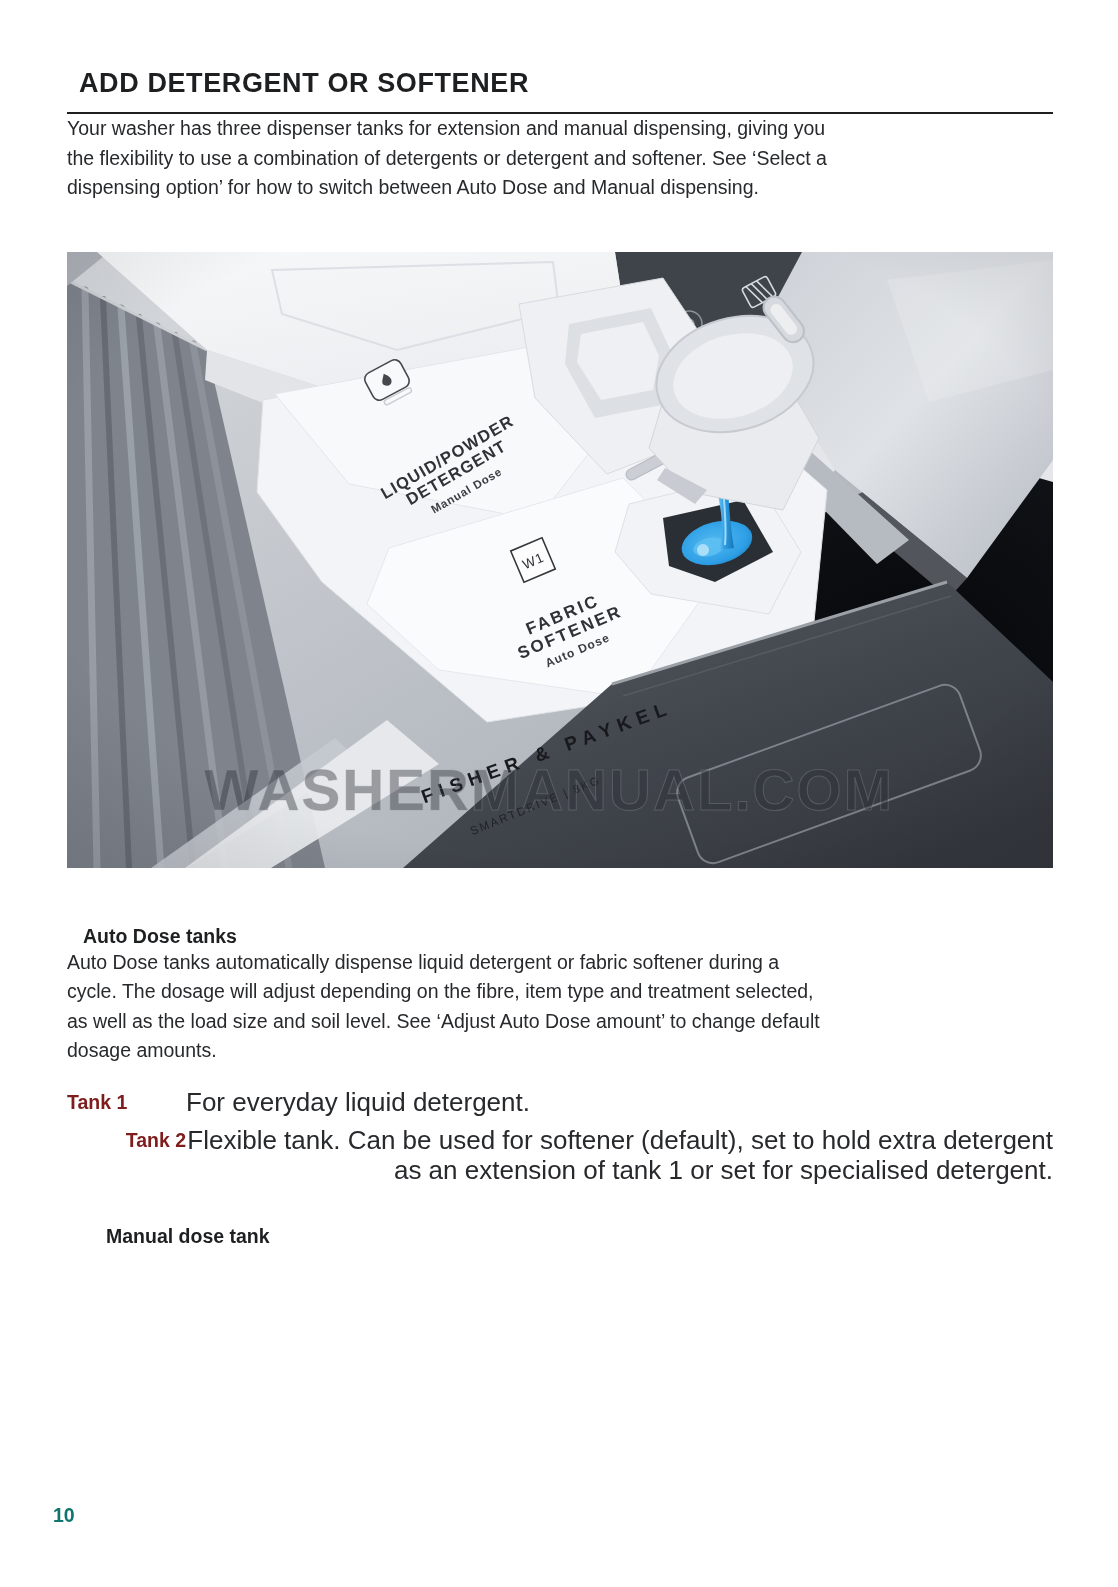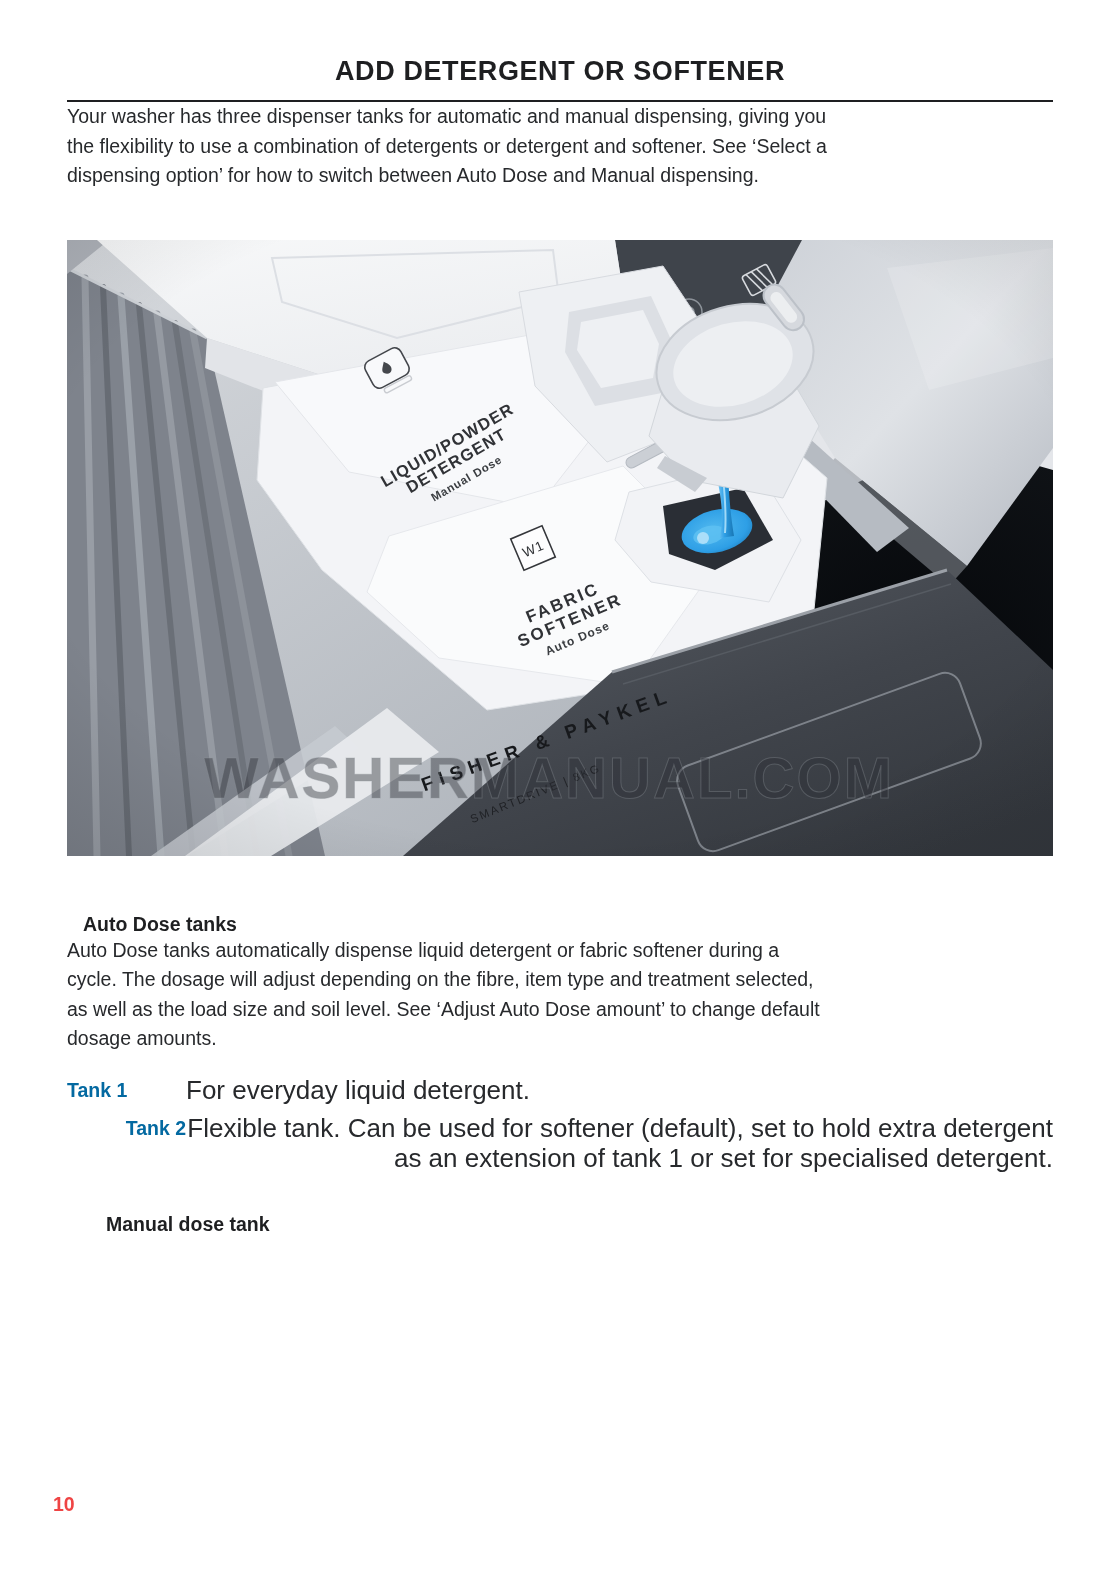--- a/index.html
+++ b/index.html
@@ -8,21 +8,21 @@
     width:1118px; height:1587px;
     background:#ffffff;
     font-family:"Liberation Sans", sans-serif;
     color:#27292c;
     overflow:hidden;
     box-sizing:border-box;
   }
   .content { position:absolute; left:67px; top:0; width:986px; }
   .doc-header { padding-top:56px; }
   .doc-title {
-    margin:0; text-align:center;
+    margin:12px; 
     font-size:27px; font-weight:700; letter-spacing:0.6px;
     color:#1e1f21;
   }
   .title-rule { border:none; border-top:2px solid #1e1f21; margin:13px 0 0 0; height:0; }
   p.body-text {
     margin:0; font-size:19.5px; line-height:29.5px;
     white-space:pre-line; color:#27292c;
   }
   .intro { margin-top:19px; }
   .figure-wrap { margin-top:49px; width:854px; height:616px; }
@@ -30,50 +30,50 @@
   .section-heading {
     margin:0; font-size:19.5px; font-weight:700; color:#1e1f21;
   }
   .h-auto { margin-top:57px;margin-left:16px; }
   .h-manual { margin-top:40px;margin-left:39px; }
   .section-body { margin-top:10px; }
   .tank-list { margin-top:22px; }
   .tank-row { display:flex; align-items:flex-start; }
   .tank-row + .tank-row { margin-top:9px;text-align:right; }
   .tank-label {
-    flex:0 0 119px; font-weight:700; font-size:19.5px; line-height:29.5px; color:#0369a1;
+    flex:0 0 119px; font-weight:700; font-size:19.5px; line-height:29.5px; color:#7f1d1d;
   }
   .tank-desc {
     flex:1 1 auto; font-size:26px; line-height:29.5px; white-space:pre-line;
   }
   .refill { margin-top:25px; }
   .display-code {
     font-family:"DejaVu Sans Mono", monospace;
     font-size:17.5px; letter-spacing:1.5px; margin:0 7px 0 6px;
     color:#27292c;
   }
   .page-number {
-    position:absolute; left:53px; bottom:71px;
-    font-size:19.5px; font-weight:700; color:#ef4444;
+    position:absolute; left:53px; bottom:60px;
+    font-size:19.5px; font-weight:700; color:#0f766e;
   }
   
   svg text { font-family:"Liberation Sans", sans-serif; }
 </style>
 </head>
 <body>
 
 <div class="page">
   <div class="content">
 
     <header class="doc-header">
       <h1 class="doc-title">ADD DETERGENT OR SOFTENER</h1>
       <hr class="title-rule">
     </header>
 
-    <p class="body-text intro">Your washer has three dispenser tanks for automatic and manual dispensing, giving you
+    <p class="body-text intro">Your washer has three dispenser tanks for extension and manual dispensing, giving you
 the flexibility to use a combination of detergents or detergent and softener. See ‘Select a
 dispensing option’ for how to switch between Auto Dose and Manual dispensing.</p>
 
     <div class="figure-wrap">
       <svg width="986" height="616" viewBox="0 0 986 616">
         <defs>
           <linearGradient id="bg" x1="0" y1="0" x2="1" y2="1">
             <stop offset="0" stop-color="#d7dade"></stop>
               <stop offset="1" stop-color="#a2a8b0"></stop>
           </linearGradient>

